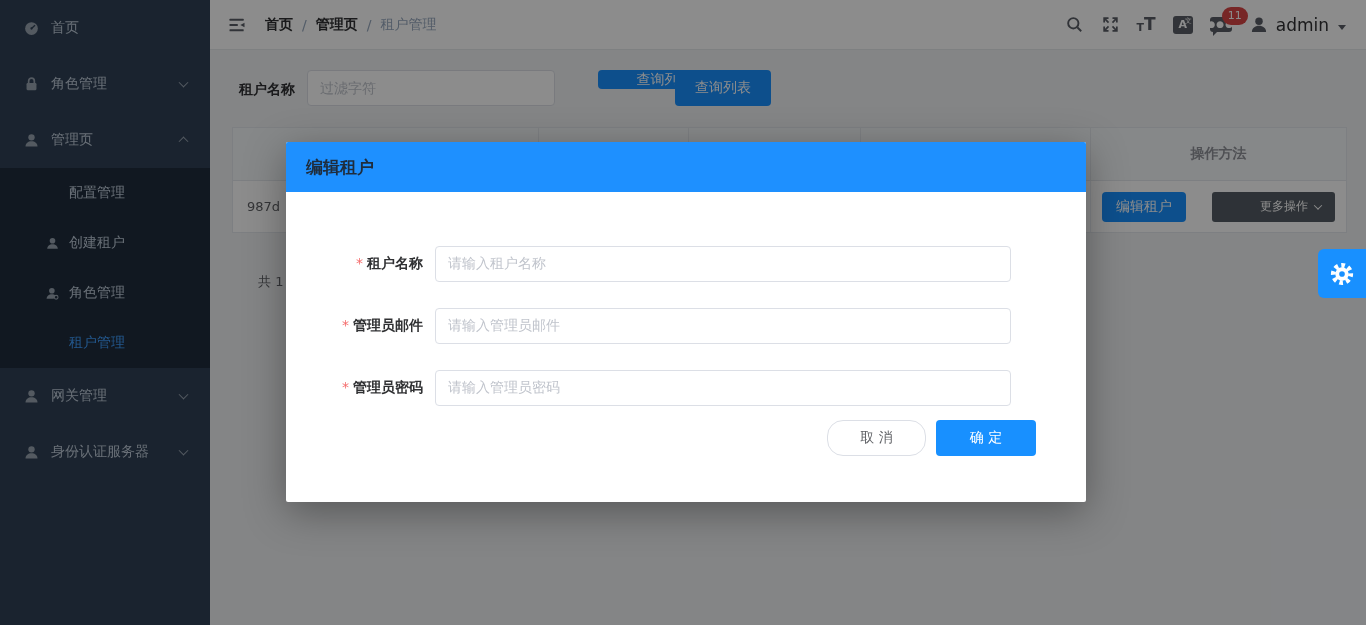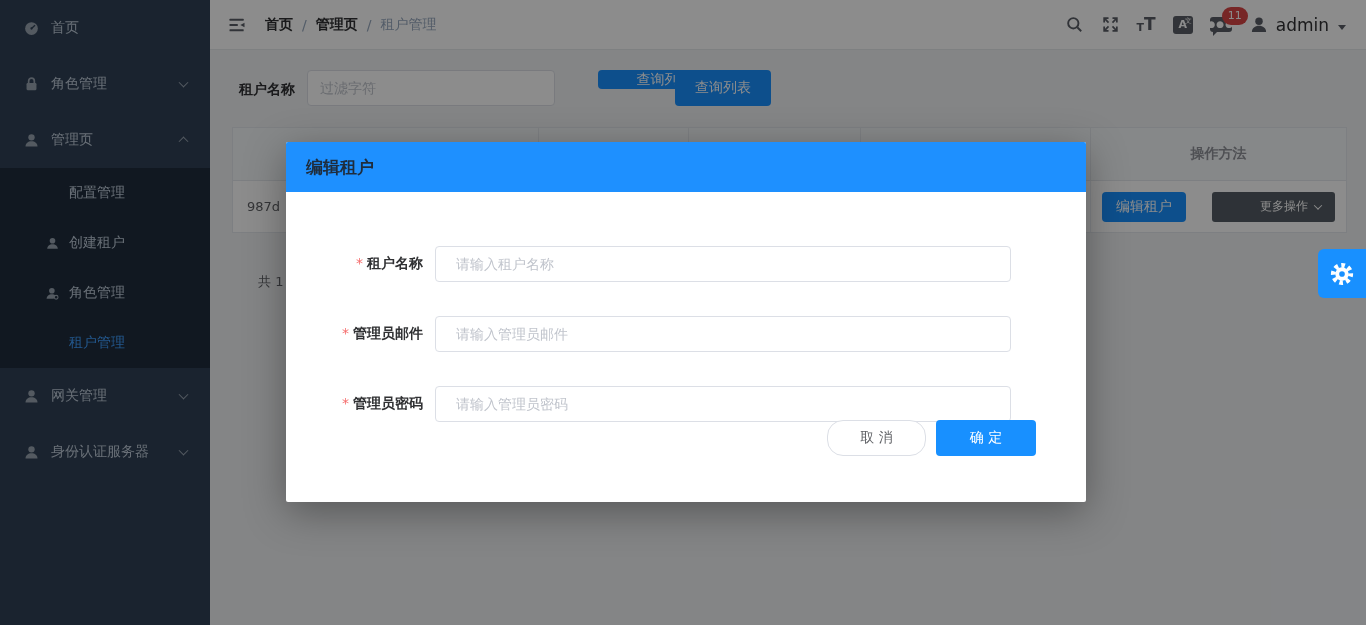--- a/index.html
+++ b/index.html
@@ -65,24 +65,24 @@
   .btn-sm.info { background:#545c64; color:#fff; gap:7px;padding-left:48px; }
   .chev-w { width:6px; height:6px; border-right:1.4px solid #fff; border-bottom:1.4px solid #fff; transform:rotate(45deg) translate(-1px,-1px); }
   .pagination { position:absolute; left:258px; top:273px; font-size:13px; color:#606266; z-index:1; }
 
   
   .overlay { position:absolute; inset:0; background:rgba(0,0,0,0.45); z-index:10; }
   .modal { position:absolute; left:286px; top:142px; width:800px; height:360px; background:#fff; border-radius:2px; box-shadow:0 10px 40px rgba(0,0,0,.35); z-index:20; }
   .modal-header { height:50px; background:#1e90ff; border-radius:2px 2px 0 0; display:flex; align-items:center; padding-left:20px; }
   .modal-title { font-size:17px; font-weight:600; color:#1f2d3d; }
   .modal-body { padding-top:54px; }
-  .form-row { display:flex; align-items:center; margin-bottom:34px; height:36px; }
+  .form-row { display:flex; align-items:center; margin-bottom:26px; height:36px; }
   .form-label { width:149px; text-align:right; padding-right:12px; font-size:14px; font-weight:700; color:#303133; flex:none; }
   .req { color:#f56c6c; font-weight:400; margin-right:4px; }
-  .form-input { width:576px; height:36px; border:1px solid #dcdfe6; border-radius:4px; padding:0 20px; font-size:14px; color:#b91c1c; font-family:Liberation Sans, sans-serif; }
+  .form-input { width:576px; height:36px; border:1px solid #dcdfe6; border-radius:4px; padding:0 12px; font-size:14px; color:#b91c1c; font-family:Liberation Serif, serif; }
   .modal-footer { position:absolute; right:50px; top:278px; display:flex; gap:10px; }
   .btn-cancel { width:99px; height:36px; background:#fff; border:1px solid #dcdfe6; border-radius:16px; color:#606266; font-size:14px; }
   .btn-confirm { width:100px; height:36px; background:#1890ff; border:none; border-radius:4px; color:#fff; font-size:14px; }
 
   
   .settings-fab { position:absolute; right:0; top:249px; width:48px; height:49px; background:#1890ff; border:none; border-radius:6px 0 0 6px; z-index:30; display:flex; align-items:center; justify-content:center; cursor:pointer; }
 </style>
 </head>
 <body>
 

